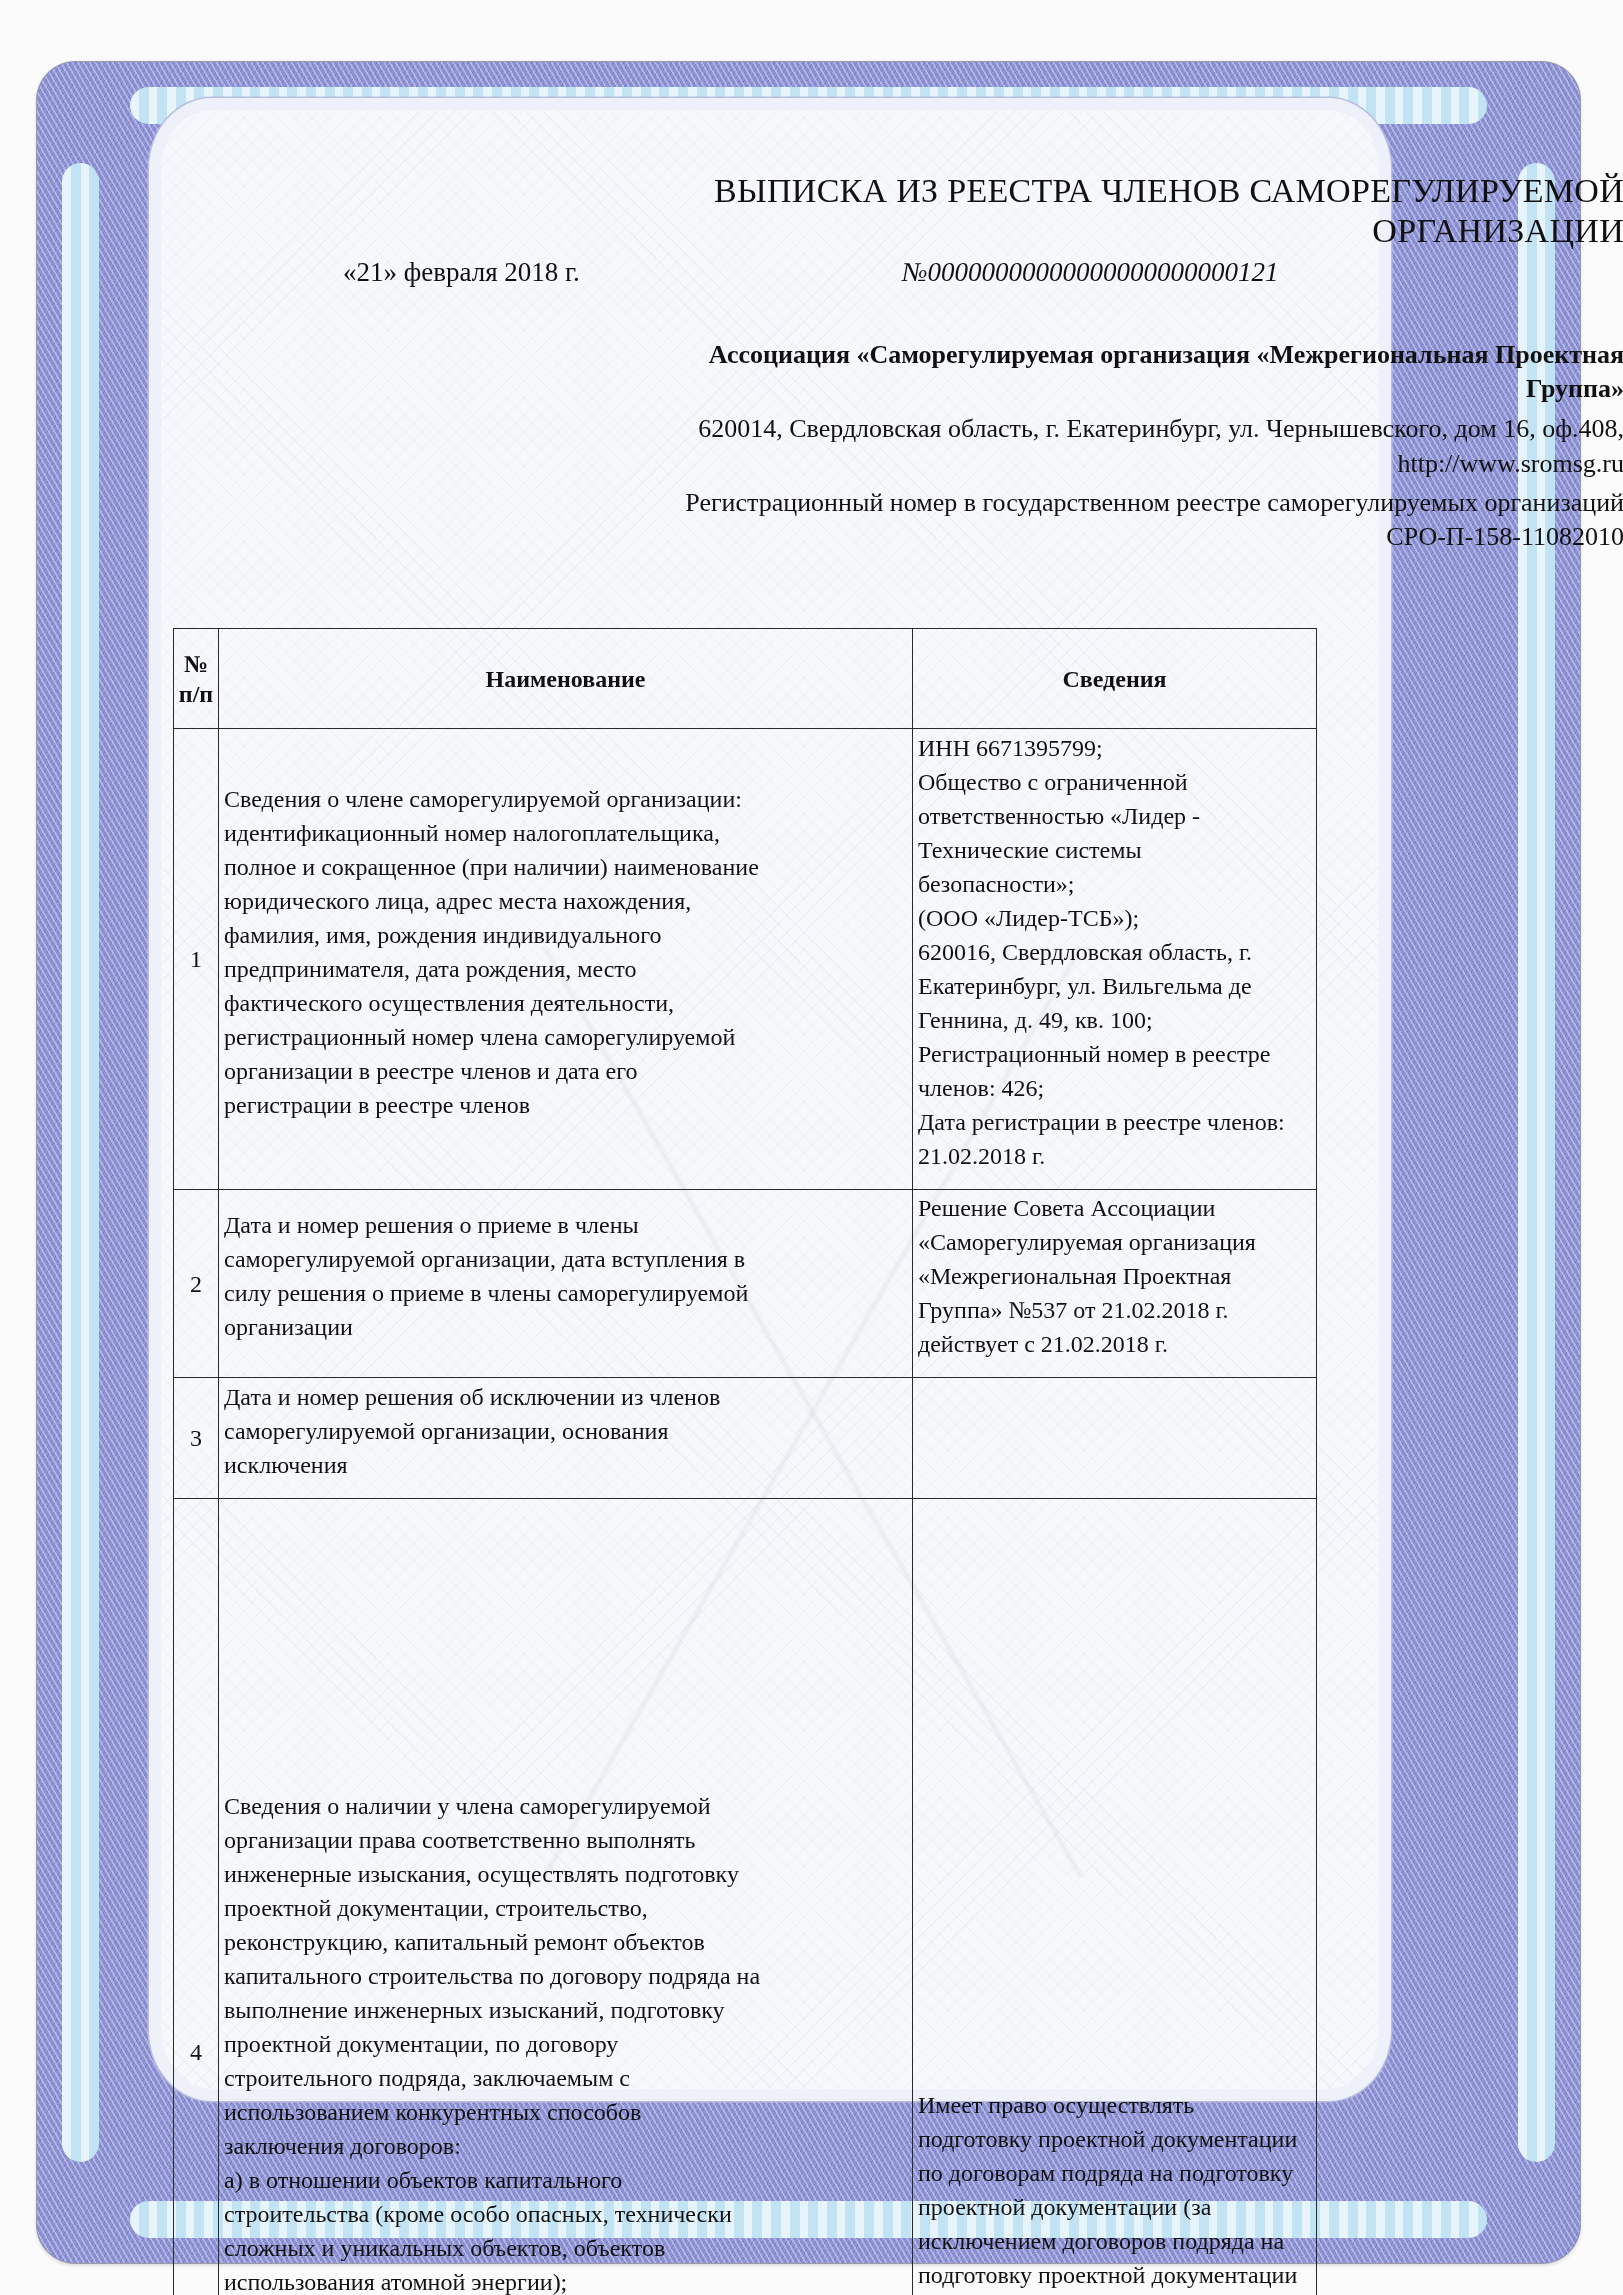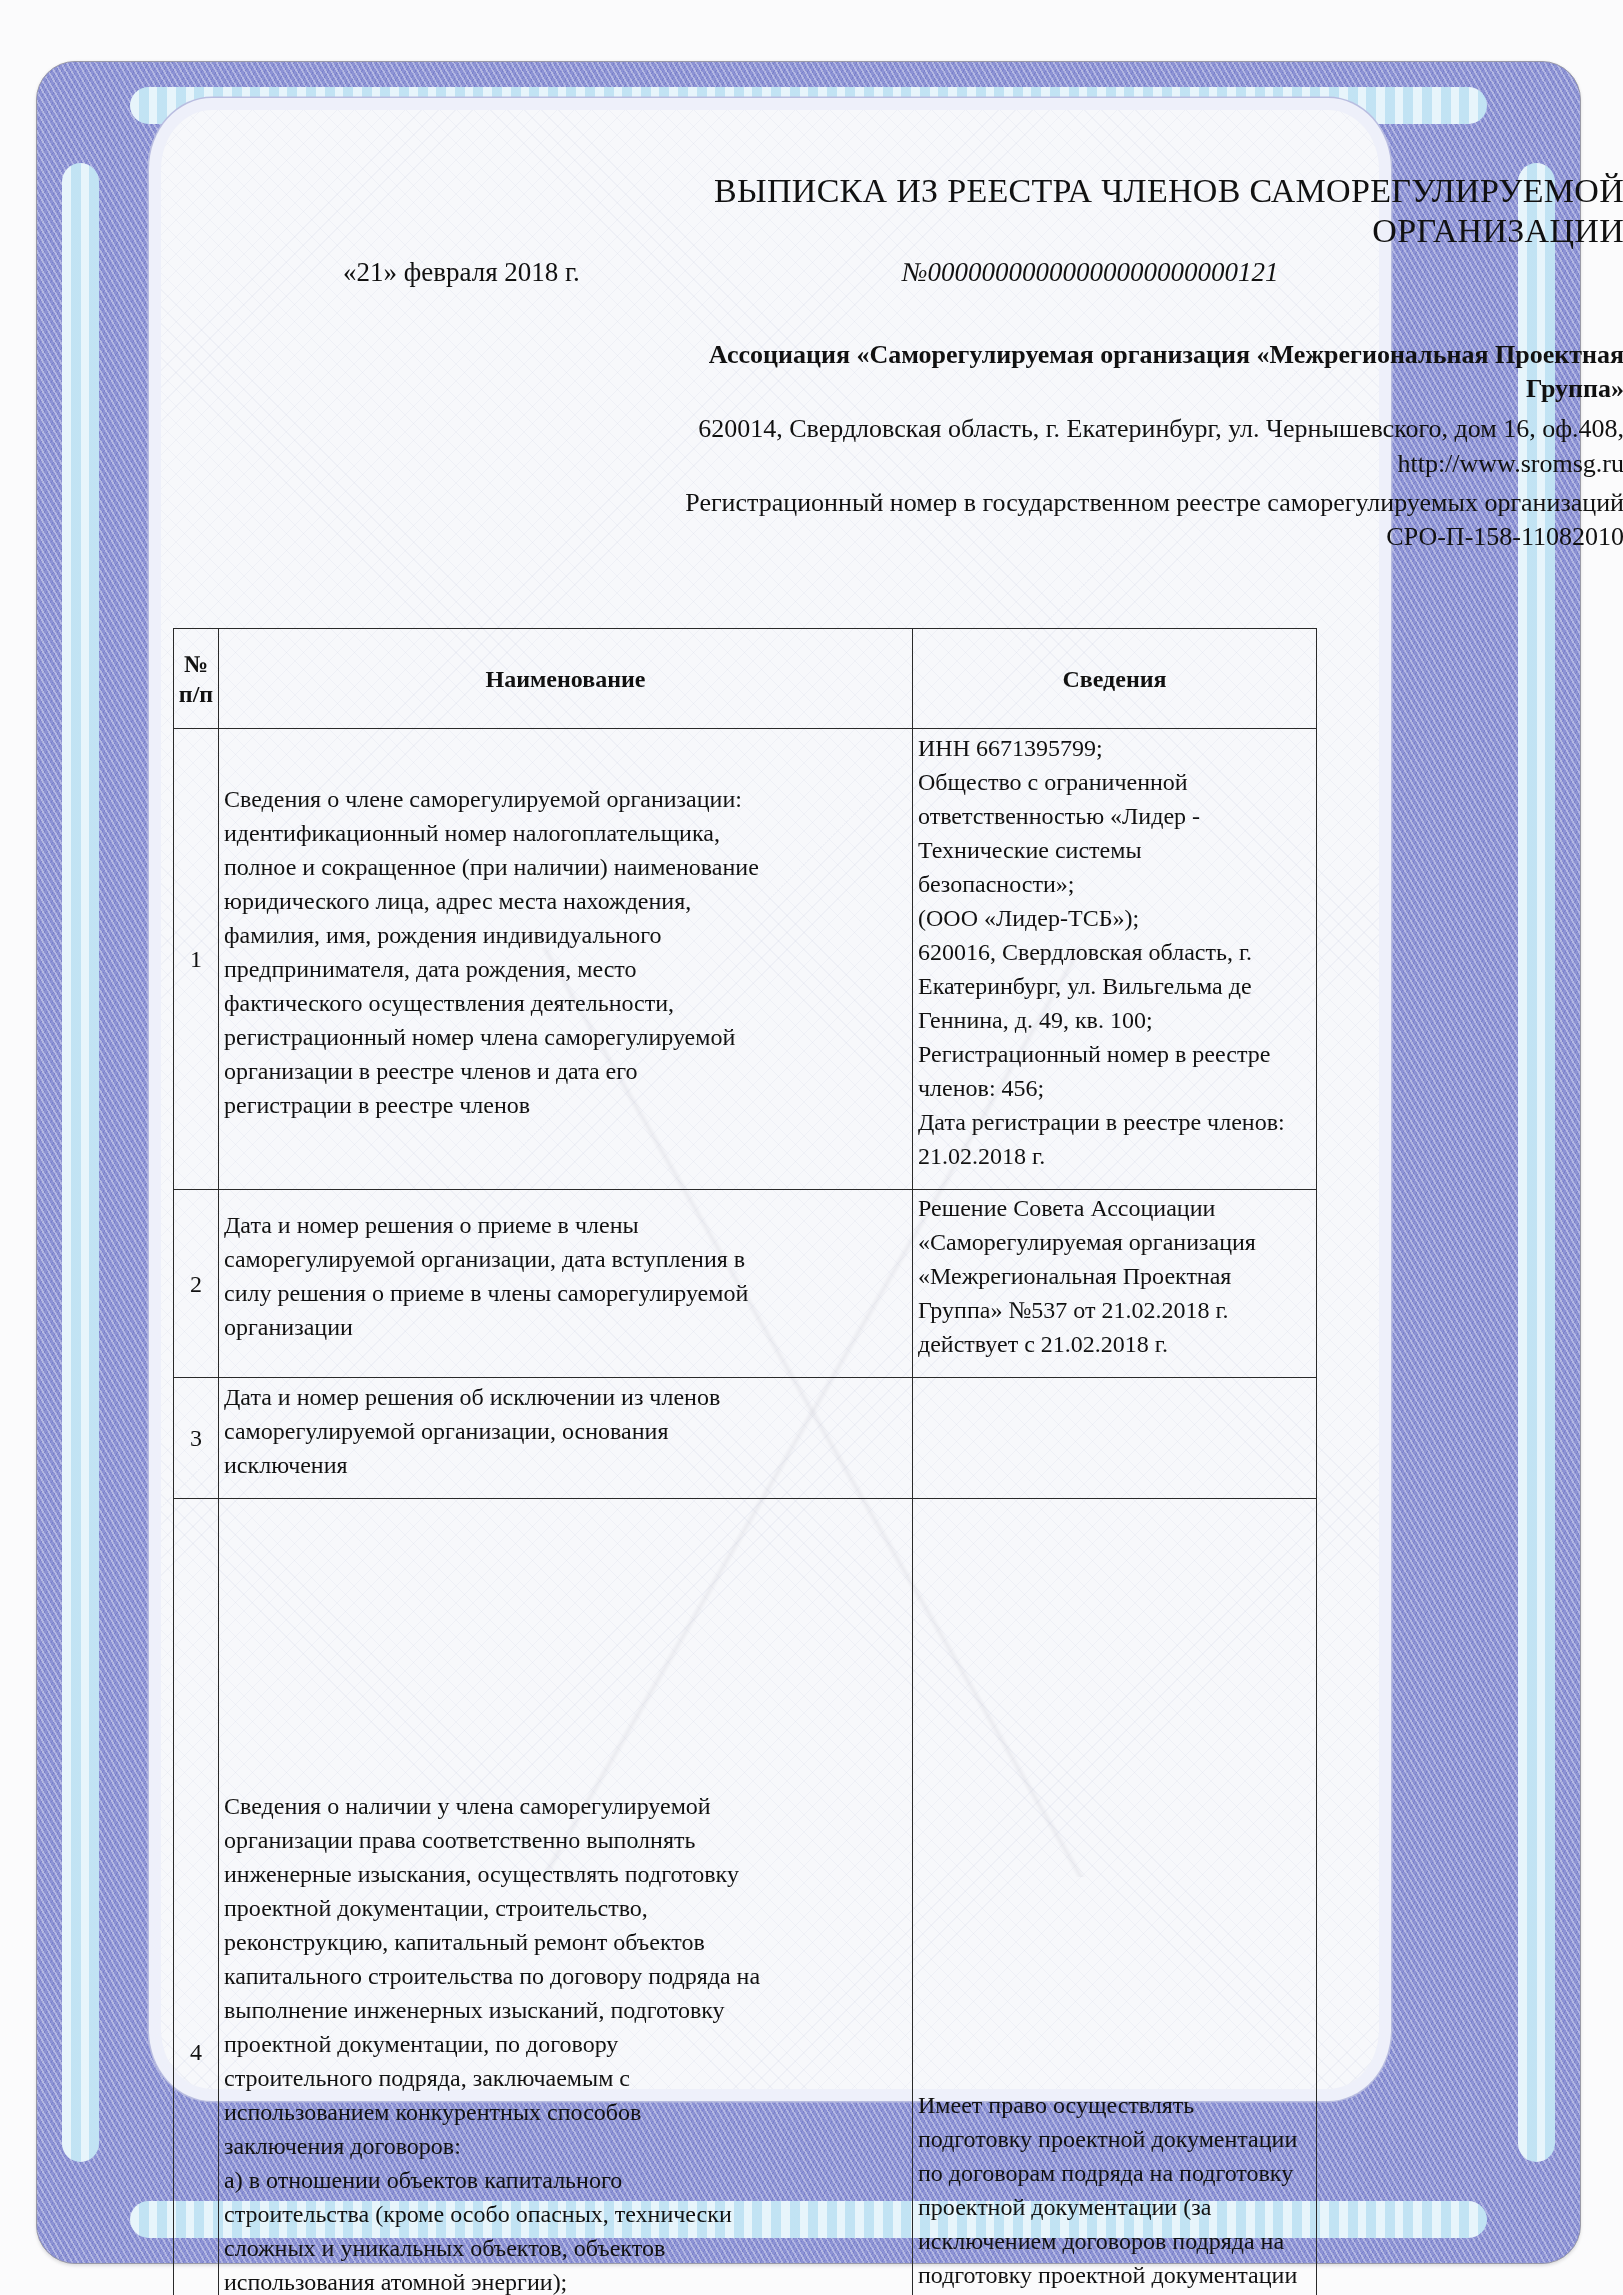--- a/index.html
+++ b/index.html
@@ -141,21 +141,21 @@
             <span class="cell-line">ИНН 6671395799;</span>
             <span class="cell-line">Общество с ограниченной</span>
             <span class="cell-line">ответственностью «Лидер -</span>
             <span class="cell-line">Технические системы</span>
             <span class="cell-line">безопасности»;</span>
             <span class="cell-line">(ООО «Лидер-ТСБ»);</span>
             <span class="cell-line">620016, Свердловская область, г.</span>
             <span class="cell-line">Екатеринбург, ул. Вильгельма де</span>
             <span class="cell-line">Геннина, д. 49, кв. 100;</span>
             <span class="cell-line">Регистрационный номер в реестре</span>
-            <span class="cell-line">членов: 456;</span>
+            <span class="cell-line">членов: 426;</span>
             <span class="cell-line">Дата регистрации в реестре членов:</span>
             <span class="cell-line">21.02.2018 г.</span>
           </td>
       </tr>
       <tr class="r2">
         <td class="c1">2</td>
         <td class="c2">
             <span class="cell-line">Дата и номер решения о приеме в члены</span>
             <span class="cell-line">саморегулируемой организации, дата вступления в</span>
             <span class="cell-line">силу решения о приеме в члены саморегулируемой</span>

